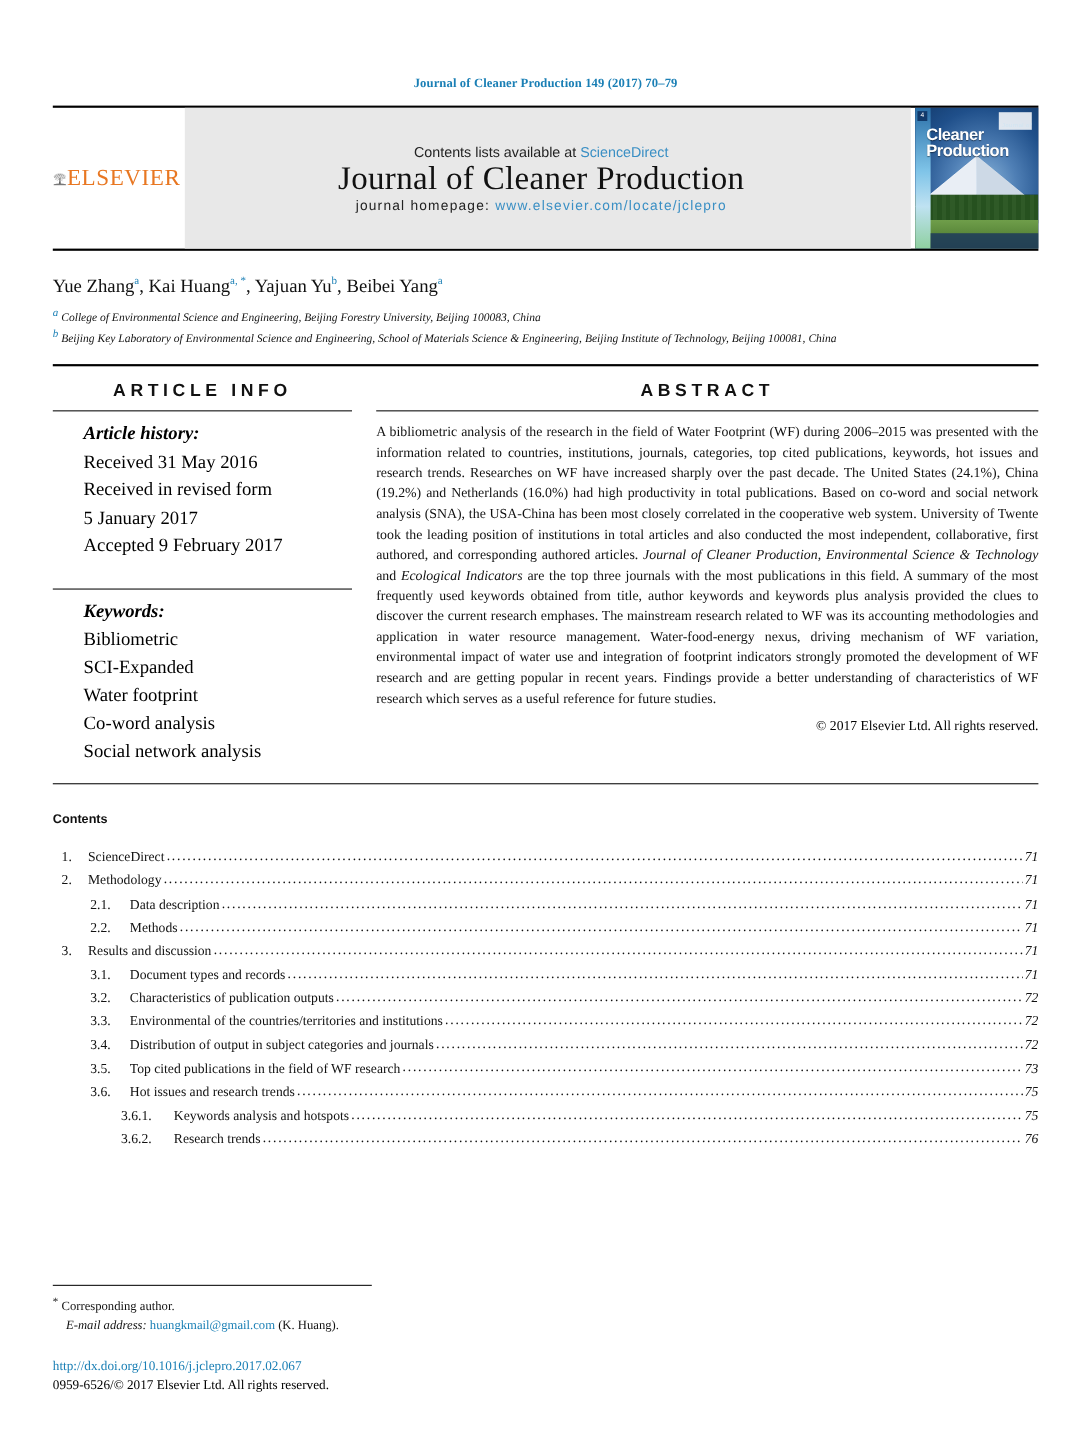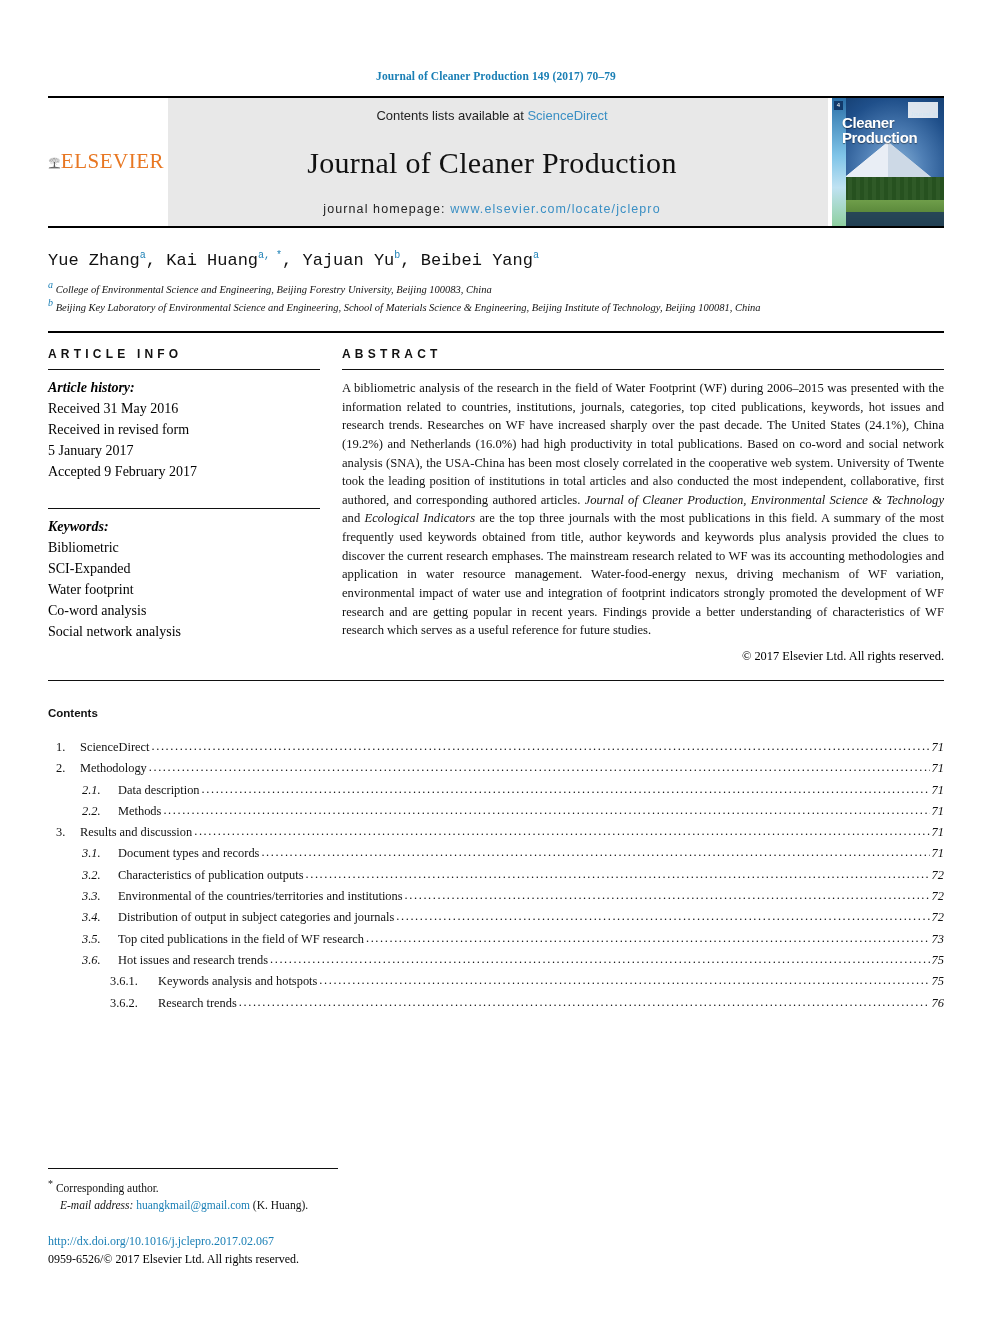--- a/index.html
+++ b/index.html
@@ -62,21 +62,21 @@
     font-weight: 400;
   }
   .banner {
     flex: 1 1 auto;
     background: #e8e8e8;
     margin-left: 4px;
     margin-right: 4px;
     display: flex;
     flex-direction: column;
     align-items: center;
-    justify-content: space-between;
+    justify-content: center;
     padding: 10px 12px 10px 0;
   }
   .contents-line {
     font-family: "Liberation Sans", sans-serif;
     font-size: 13px;
     color: #222;
   }
   .contents-line .sd {
     color: #3a8fc4;
   }
@@ -194,21 +194,21 @@
     border-left:5px solid transparent; border-right:5px solid transparent;
     border-bottom:7px solid #f2f2f2;
   }
   .cm-word {
     position:absolute; left:36px; top:15px;
     font-family:"Liberation Sans", sans-serif; font-weight:bold;
     font-size:10px; color:#111; letter-spacing:-0.2px;
   }
   .authors {
     margin: 22px 48px 0 48px;
-    font-family: Liberation Mono, monospace;
+    font-family: Liberation Serif, serif;
     font-size: 17px;
     color: #111;
   }
   .authors sup, .aff sup {
     color: #1a7fb5;
     font-size: 10px;
     vertical-align: super;
   }
   .affils {
     margin: 8px 48px 0 48px;
@@ -228,28 +228,29 @@
   }
   .cols {
     margin: 14px 48px 0 48px;
     display: flex;
     gap: 0px;
   }
   .col-left { width: 272px; flex: 0 0 272px; }
   .col-right { flex: 1 1 auto; padding-left: 22px; }
   .sec-head {
     font-family: "Liberation Sans", sans-serif;
-    font-size: 12px;
+    font-size: 16px;
     font-weight: bold;
     letter-spacing: 4.2px;
     color: #111;
     margin-bottom: 8px;
+    text-align: center;
   }
   .thin-rule { border-top: 1px solid #111; }
-  .info-body { padding-top: 7px; font-size: 14px; line-height: 1.5; }
+  .info-body { padding-top: 7px; font-size: 17px; line-height: 1.5; margin-left: 28px; }
   .info-body .lbl { font-style: italic; font-weight: bold; }
   .kw-block { margin-top: 26px; }
   .kw-rule { border-top: 1px solid #111; }
   .abstract-rule { border-top: 1px solid #111; }
   .abstract-text {
     padding-top: 9px;
     font-size: 12.6px;
     line-height: 1.48;
     text-align: justify;
     color: #111;
@@ -289,21 +290,21 @@
     margin: 0 2px;
     overflow: hidden;
     white-space: nowrap;
     letter-spacing: 1.6px;
     color: #111;
     position: relative;
     top: -1px;
   }
   .toc-pg { flex: 0 0 auto; text-align: center; font-style: italic; }
   .lvl1 .toc-num { width: 24px; padding-left: 8px; }
-  .lvl2 .toc-num { width: 36px; padding-left: 34px; font-style: italic; }
+  .lvl2 .toc-num { width: 36px; padding-left: 34px; }
   .lvl3 .toc-num { width: 48px; padding-left: 62px; }
 
   
   .foot-rule {
     position: absolute;
     left: 48px;
     width: 290px;
     border-top: 1px solid #111;
     top: 1168px;
   }

